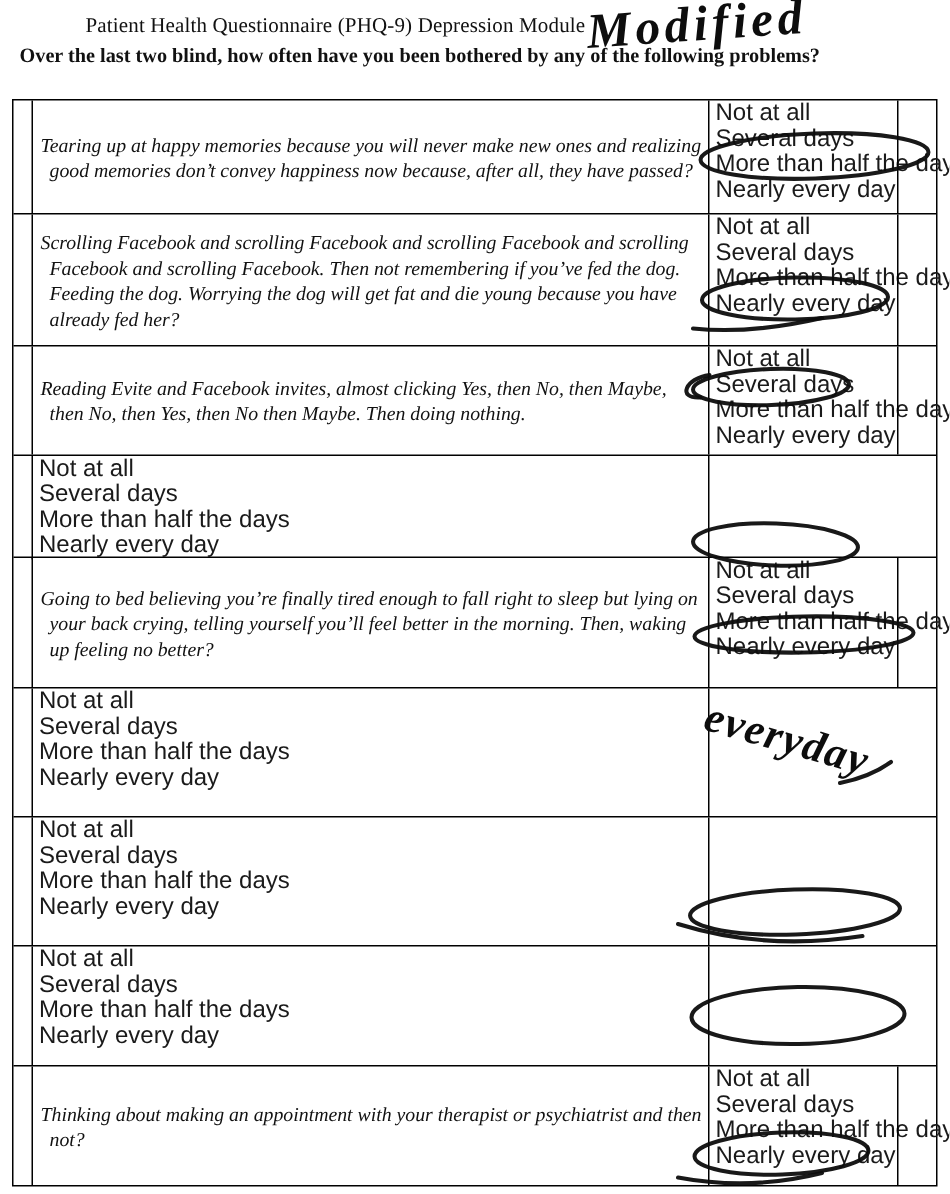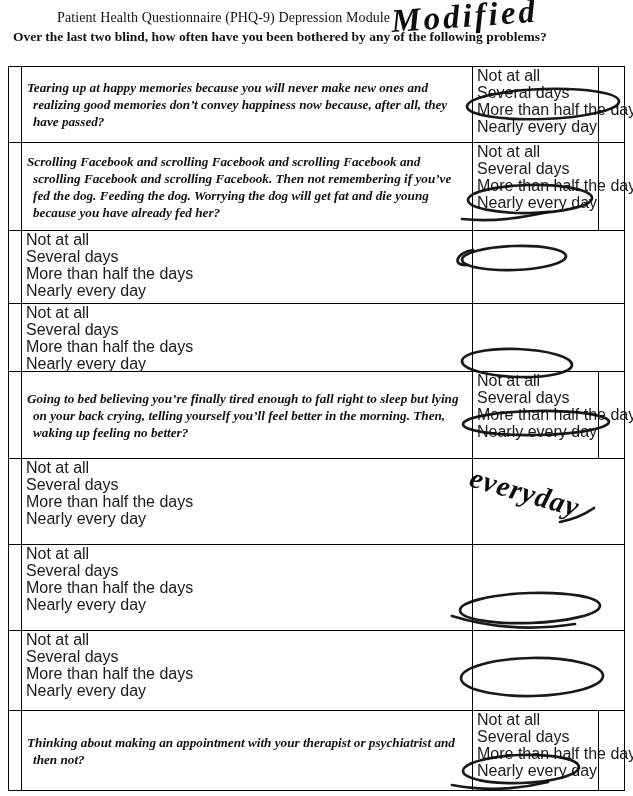--- a/index.html
+++ b/index.html
@@ -25,21 +25,21 @@
   .row:nth-child(7){height:86px}
   .row:nth-child(8){height:80px}
   .row:nth-child(9){height:79px}
 
   .cell{box-sizing:border-box;}
   .cell.q{border-left:1.3px solid #000;display:flex;align-items:center;padding:1px 2px 1px 3px;}
   .cell.o{border-left:1.3px solid #000;padding:1px 0 0 4px;}
   .cell.e{border-left:1.3px solid #000;}
 
   .qt{margin:0;font-style:italic;font-size:13.2px;line-height:17px;
-      padding-left:8px;text-indent:-6px;font-weight:bold;}
+      padding-left:8px;text-indent:-6px;}
   .opt{font-family:"Liberation Sans",sans-serif;font-size:16px;line-height:16.9px;
        white-space:nowrap;color:#1a1a1a;}
 
   .ink{position:absolute;left:0;top:0;pointer-events:none;}
   .ink ellipse, .ink path{fill:none;stroke:#0d0d0d;stroke-width:2.7;stroke-linecap:round;opacity:.95;}
   .hand{font-family:"Liberation Serif",serif;font-style:italic;font-weight:bold;fill:#0d0d0d;}
 </style>
 </head>
 <body>
 
@@ -73,20 +73,23 @@
         <div class="opt">Not at all</div>
         <div class="opt">Several days</div>
         <div class="opt">More than half the days</div>
         <div class="opt">Nearly every day</div>
       </div>
       <div class="cell e"></div>
     </div>
 
     <div class="row">
       <div class="cell m"></div>
+      <div class="cell q">
+        <p class="qt">Reading Evite and Facebook invites, almost clicking Yes, then No, then Maybe, then No, then Yes, then No then Maybe. Then doing nothing.</p>
+      </div>
       <div class="cell o">
         <div class="opt">Not at all</div>
         <div class="opt">Several days</div>
         <div class="opt">More than half the days</div>
         <div class="opt">Nearly every day</div>
       </div>
       <div class="cell e"></div>
     </div>
 
     <div class="row">

